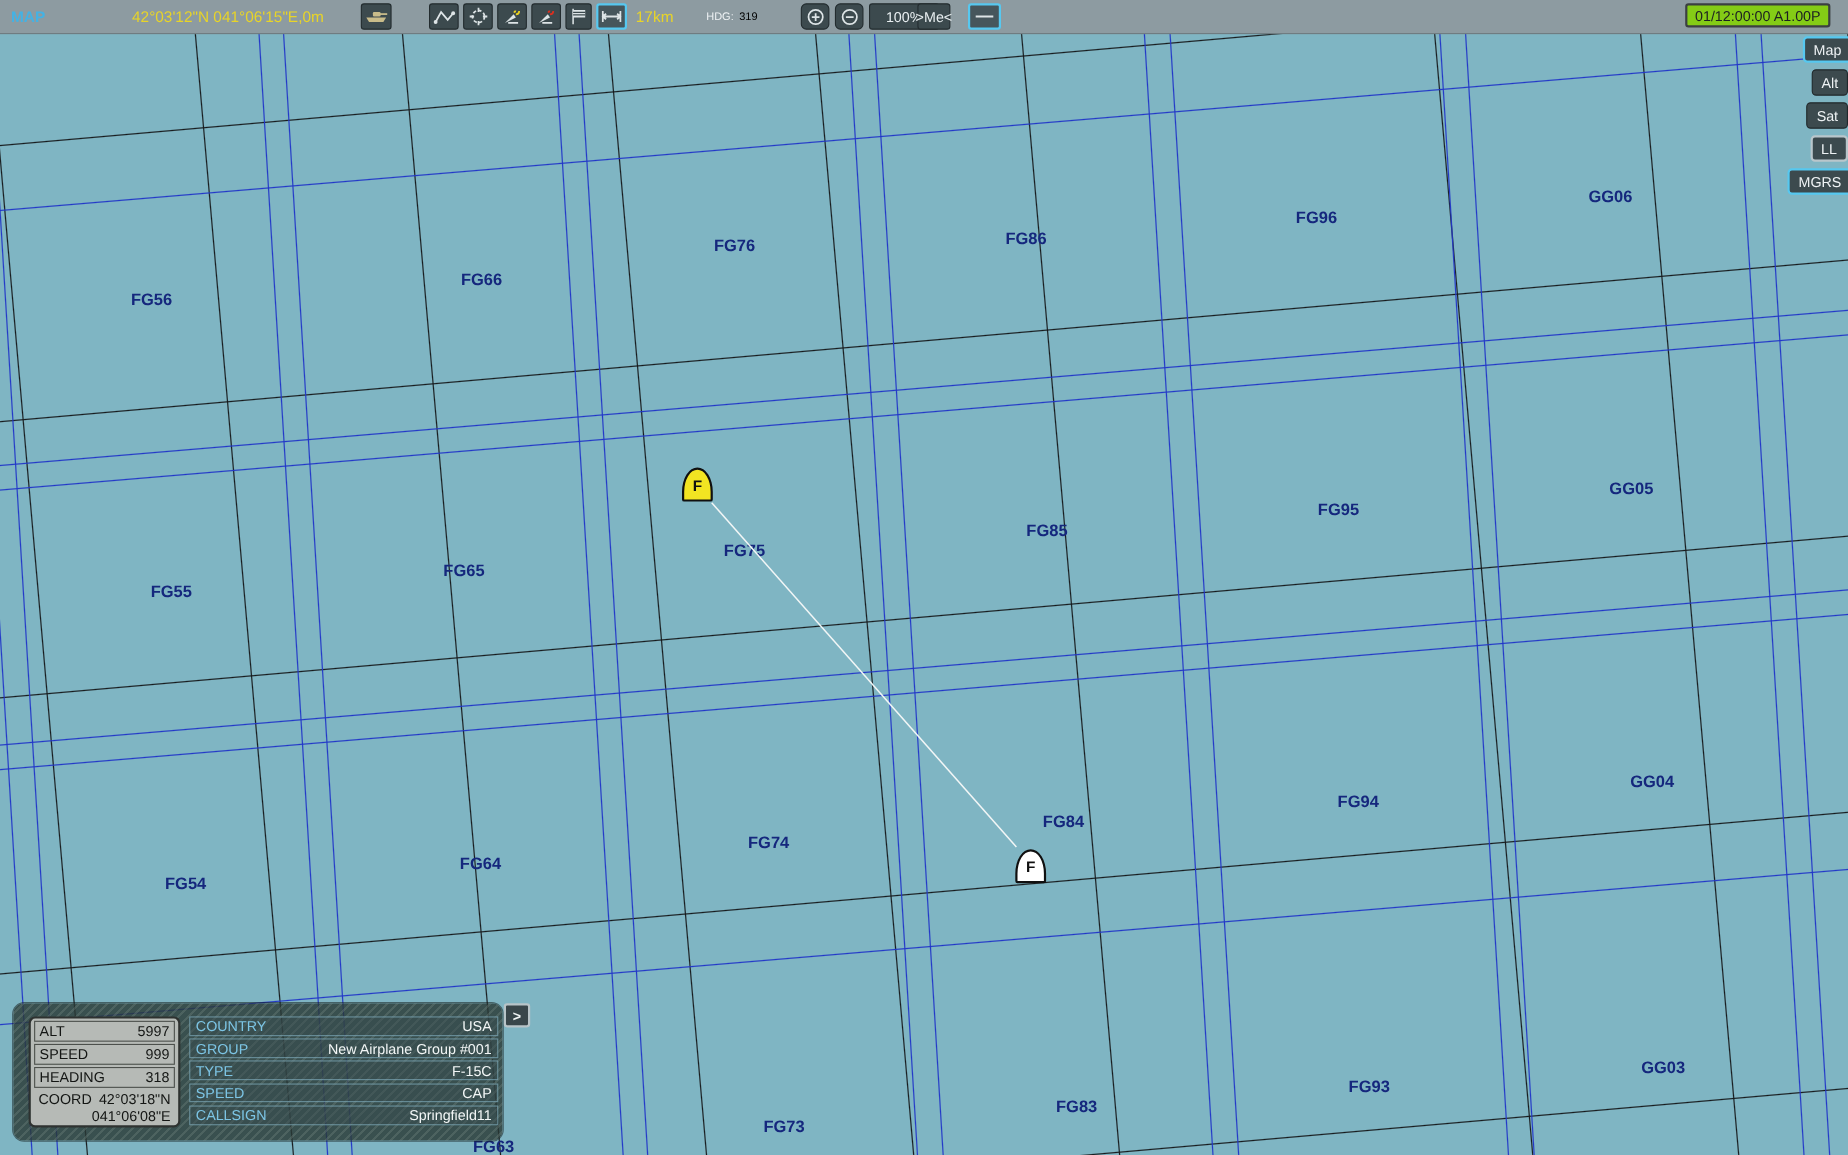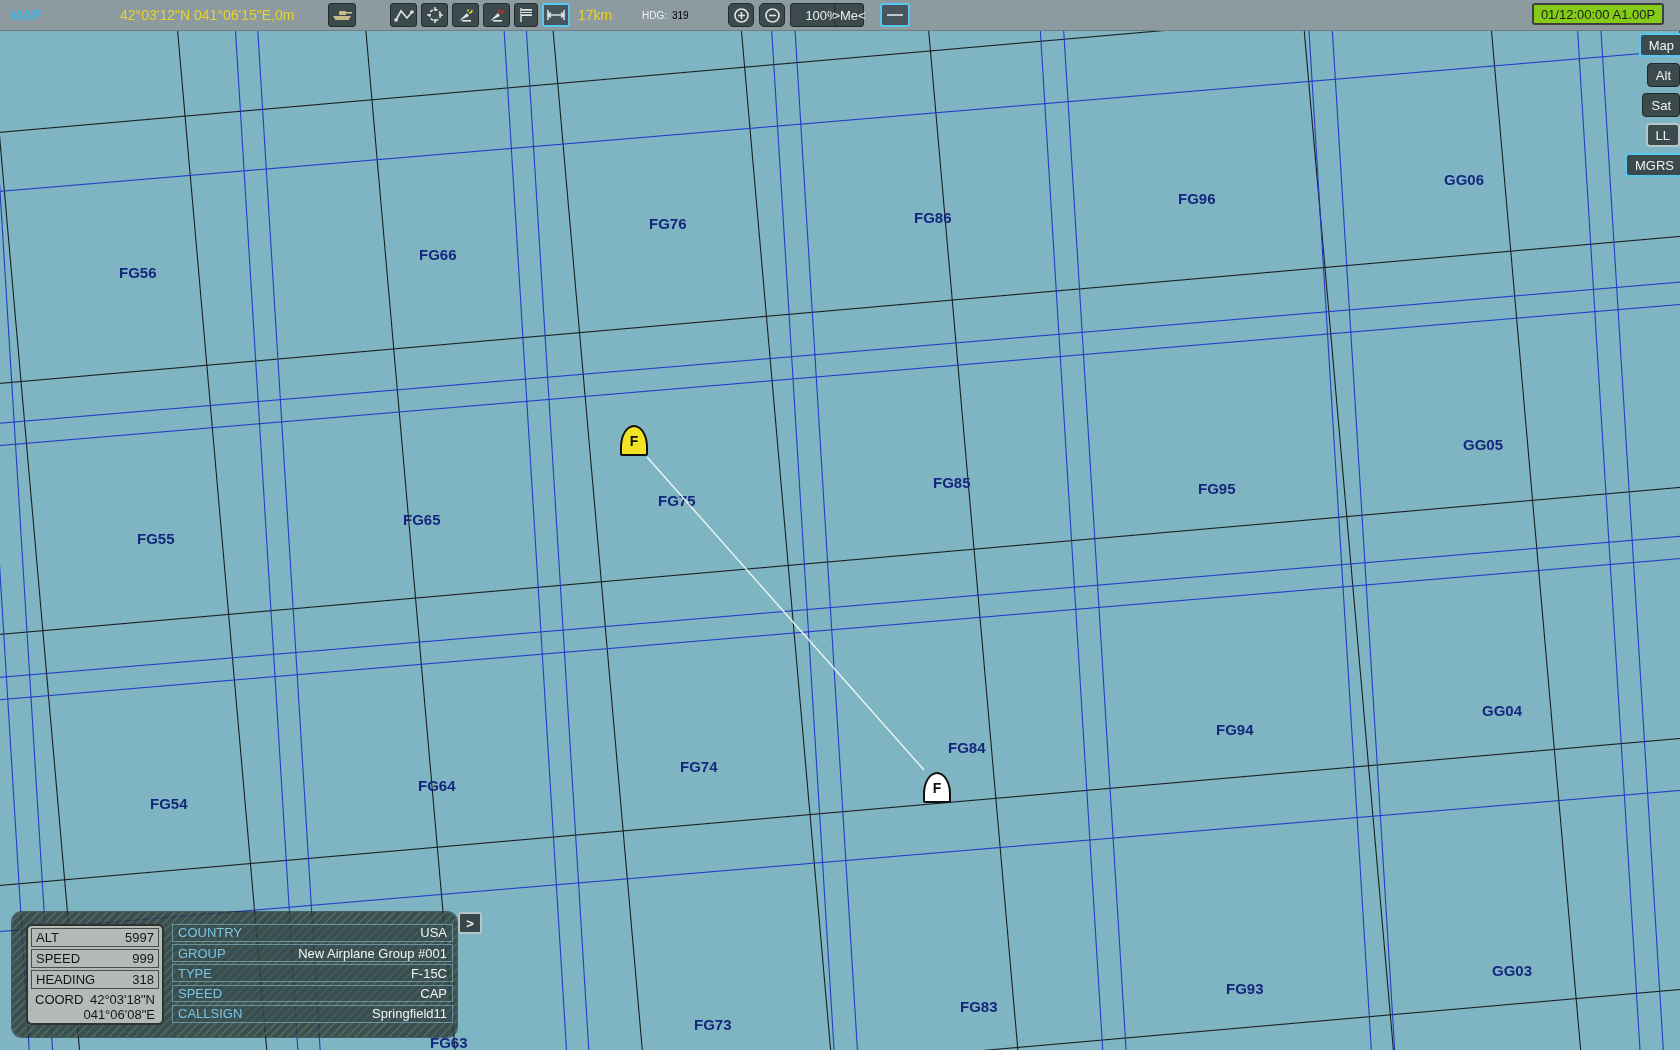--- a/index.html
+++ b/index.html
@@ -90,21 +90,21 @@
       <div class="glabel" style="left: 119px; top: 264px;">FG56</div>
       <div class="glabel" style="left: 383px; top: 246px; margin-left: 36px;">FG66</div>
       <div class="glabel" style="left: 649px; top: 215px;">FG76</div>
       <div class="glabel" style="left: 914px; top: 209px;">FG86</div>
       <div class="glabel" style="left: 1178px; top: 190px;">FG96</div>
       <div class="glabel" style="left: 1444px; top: 171px;">GG06</div>
       <div class="glabel" style="left: 137px; top: 530px;">FG55</div>
       <div class="glabel" style="left: 403px; top: 511px;">FG65</div>
       <div class="glabel" style="left: 658px; top: 492px;">FG75</div>
       <div class="glabel" style="left: 933px; top: 474px;">FG85</div>
-      <div class="glabel" style="left: 1198px; top: 455px; margin-top: 25px;">FG95</div>
+      <div class="glabel" style="left: 1198px; top: 455px;">FG95</div>
       <div class="glabel" style="left: 1463px; top: 436px;">GG05</div>
       <div class="glabel" style="left: 150px; top: 795px;">FG54</div>
       <div class="glabel" style="left: 418px; top: 777px;">FG64</div>
       <div class="glabel" style="left: 680px; top: 758px;">FG74</div>
       <div class="glabel" style="left: 948px; top: 739px;">FG84</div>
       <div class="glabel" style="left: 1216px; top: 721px;">FG94</div>
       <div class="glabel" style="left: 1482px; top: 702px;">GG04</div>
       <div class="glabel" style="left: 430px; top: 1034px;">FG63</div>
       <div class="glabel" style="left: 694px; top: 1016px;">FG73</div>
       <div class="glabel" style="left: 960px; top: 998px;">FG83</div>

